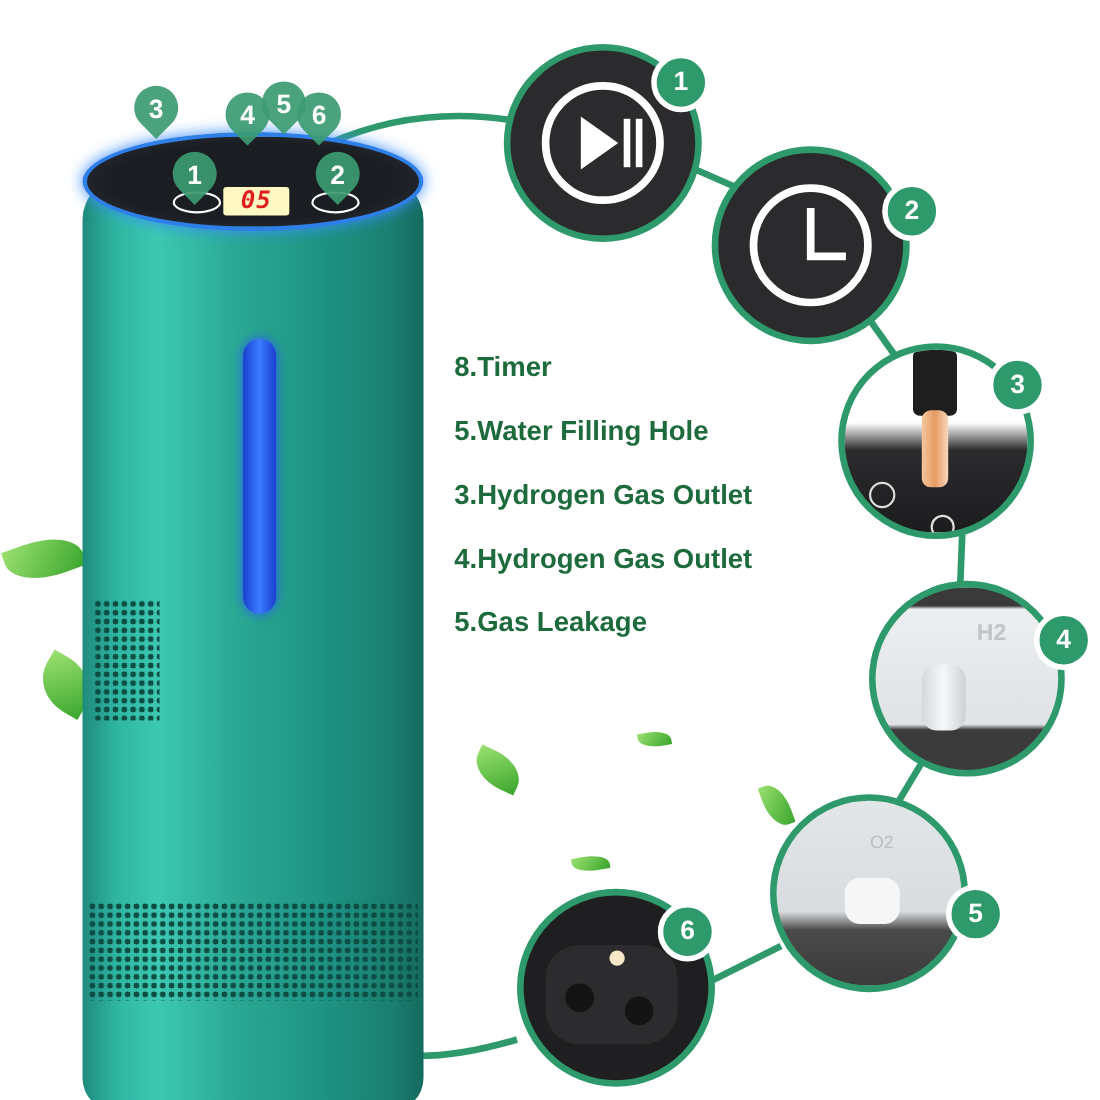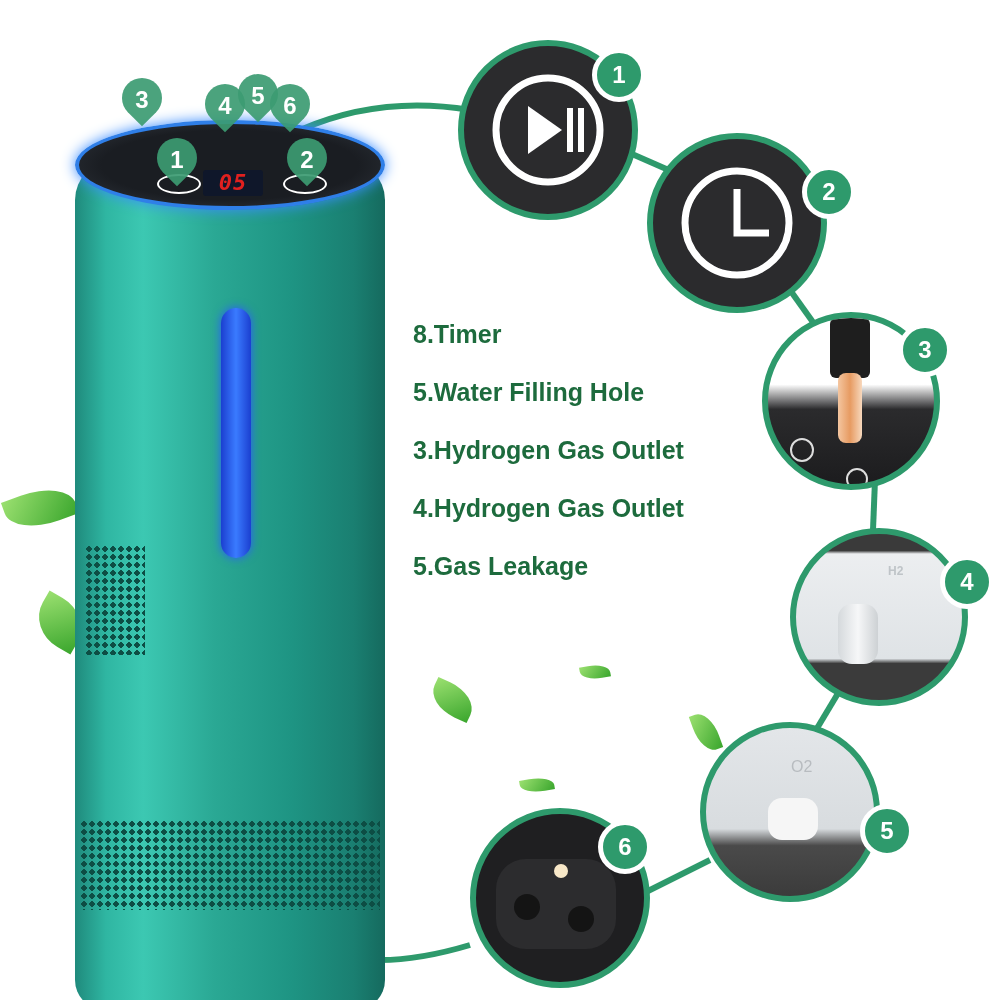--- a/index.html
+++ b/index.html
@@ -6,21 +6,21 @@
   body{width:1000px;height:1000px;position:relative;overflow:hidden;font-family:"Liberation Sans",sans-serif;}
   .abs{position:absolute;}
   
   #arc{position:absolute;left:0;top:0;width:1000px;height:1000px;}
   
   .device{left:75px;top:120px;width:310px;height:880px;}
   .body-cyl{position:absolute;left:0;top:40px;width:310px;height:850px;border-radius:40px 40px 30px 30px;
     background:linear-gradient(90deg,#1f8a7c 0%,#2fb6a2 10%,#3cc8b2 22%,#2aa894 45%,#1e9483 70%,#1a7f71 90%,#156a5e 100%);}
   .top-cap{position:absolute;left:0;top:0;width:310px;height:90px;border-radius:50%;
     background:radial-gradient(ellipse at center,#1a1d22 60%,#2a2f36 85%);border:4px solid #2f7fe8;box-shadow:0 0 14px #3a8cff;box-sizing:border-box;}
-  .display{position:absolute;left:128px;top:50px;width:60px;height:26px;background:#0f172a;border-radius:3px;
+  .display{position:absolute;left:128px;top:50px;width:60px;height:26px;background:#fef9c3;border-radius:3px;
     color:#e0201f;font-family:"DejaVu Sans Mono",monospace;font-weight:bold;font-size:22px;font-style:italic;text-align:center;line-height:26px;letter-spacing:1px;}
   .ring{position:absolute;width:40px;height:16px;border:2px solid #fff;border-radius:50%;}
   .light-bar{position:absolute;left:146px;top:188px;width:30px;height:250px;border-radius:16px;
     background:linear-gradient(90deg,#1b3fd0,#3a7bff 50%,#1b3fd0);box-shadow:0 0 10px #2a5cff;}
   .grille{position:absolute;background-image:radial-gradient(#0d4d44 45%,transparent 50%);background-size:8px 8px;}
   .pin{position:absolute;width:40px;height:40px;background:#3c9b72;border-radius:50% 50% 50% 0;transform:rotate(-45deg);opacity:.92;}
   .pin-num{position:absolute;width:40px;text-align:center;color:#fff;font-weight:bold;font-size:24px;}
   
   .circ{position:absolute;border-radius:50%;border:6px solid #2e9a6c;box-sizing:border-box;overflow:hidden;}
   .dark{background:#2b2b2d;}
@@ -107,21 +107,21 @@
 <div class="circ" style="left:762px;top:312px;width:178px;height:178px;background:linear-gradient(180deg,#fff 0%,#fff 40%,#2b2b2d 55%,#1c1c1e 100%);">
   <div style="position:absolute;left:62px;top:0;width:40px;height:60px;background:#1e1e1e;border-radius:6px;"></div>
   <div style="position:absolute;left:70px;top:55px;width:24px;height:70px;background:linear-gradient(90deg,#f4c6a0,#e79b62,#f7d8bd);border-radius:8px;"></div>
   <div style="position:absolute;left:22px;top:120px;width:20px;height:20px;border:2px solid #ddd;border-radius:50%;"></div>
   <div style="position:absolute;left:78px;top:150px;width:18px;height:18px;border:2px solid #ddd;border-radius:50%;"></div>
 </div>
 <div class="badge" style="left:898px;top:323px;">3</div>
 
 <div class="circ" style="left:790px;top:528px;width:178px;height:178px;background:linear-gradient(180deg,#3a3a3a 0%,#3a3a3a 10%,#eceef0 12%,#dfe3e6 75%,#3b3b3b 78%,#3b3b3b 100%);">
   <div style="position:absolute;left:42px;top:70px;width:40px;height:60px;background:linear-gradient(90deg,#d5d9dc,#f6f7f8,#cdd1d4);border-radius:14px;"></div>
-  <div style="position:absolute;left:92px;top:30px;color:#bfc4c8;font-weight:bold;font-size:12px;">H2</div>
+  <div style="position:absolute;left:92px;top:30px;color:#bfc4c8;font-weight:bold;font-size:21px;">H2</div>
 </div>
 <div class="badge" style="left:940px;top:555px;">4</div>
 
 <div class="circ" style="left:700px;top:722px;width:180px;height:180px;background:linear-gradient(180deg,#e3e6e9 0%,#d8dcdf 60%,#4a4a4a 70%,#3b3b3b 100%);">
   <div style="position:absolute;left:62px;top:70px;width:50px;height:42px;background:#f6f6f6;border-radius:14px;"></div>
   <div style="position:absolute;left:85px;top:30px;color:#b8bcc0;font-weight:normal;font-size:16px;">O2</div>
 </div>
 <div class="badge" style="left:860px;top:804px;">5</div>
 
 <div class="circ" style="left:470px;top:808px;width:180px;height:180px;background:#1f1f21;">

